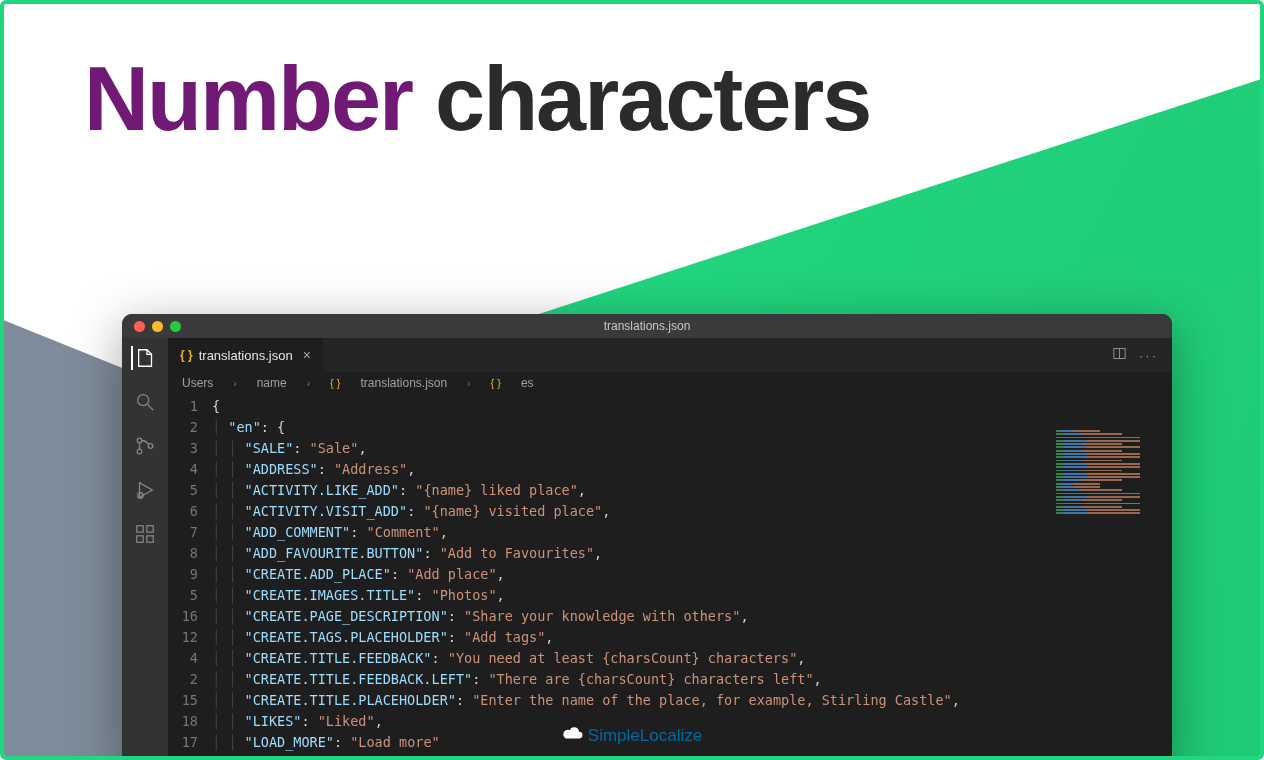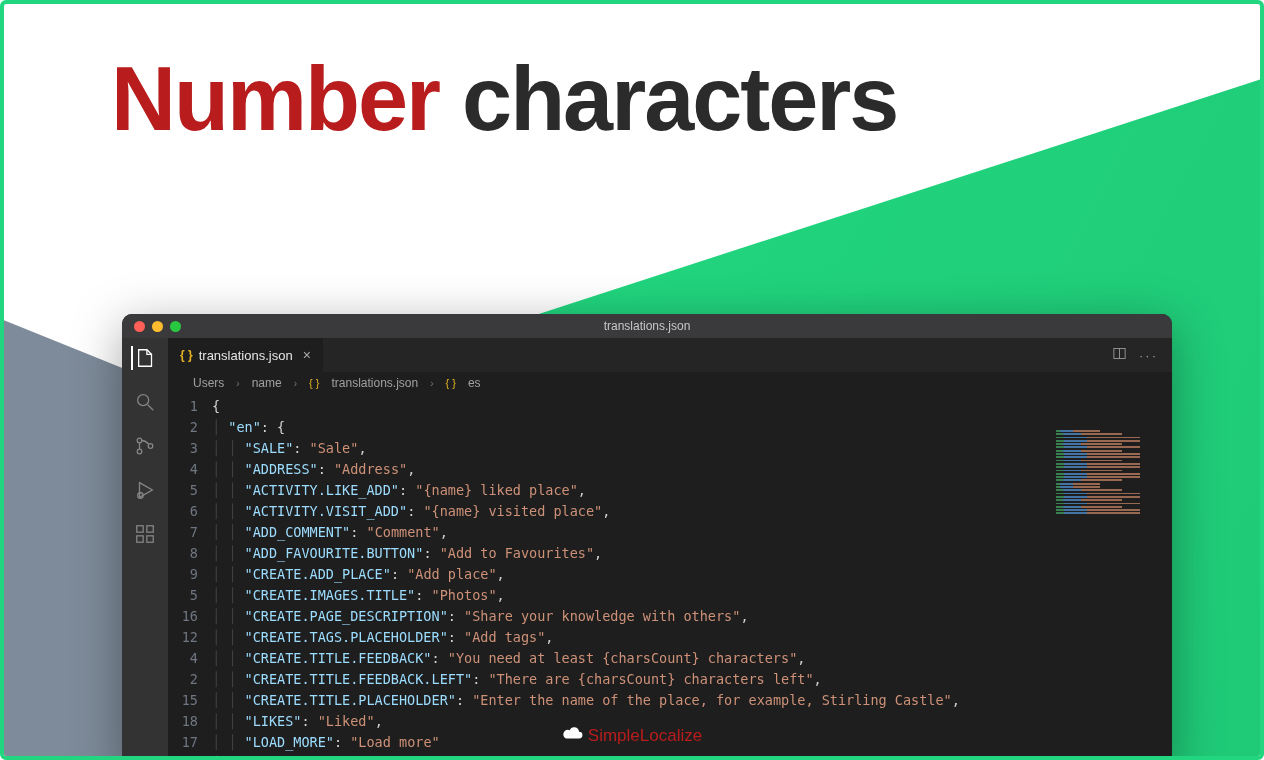--- a/index.html
+++ b/index.html
@@ -36,21 +36,21 @@
 .headline {
   position: relative;
   z-index: 2;
   padding: 48px 60px 0 80px;
   font-weight: 800;
   font-size: 90px;
   line-height: 1.06;
   letter-spacing: -2px;
   color: #2b2b2b;
 }
-.headline .accent { color: #b91c1c; margin-left: 27px; }
+.headline .accent { color: #701a75; }
 
 .editor-window {
   position: absolute;
   left: 118px;
   top: 310px;
   width: 1050px;
   height: 460px;
   background: #1e1e1e;
   border-radius: 10px 10px 0 0;
   box-shadow: 0 12px 50px rgba(0,0,0,.35);
@@ -139,22 +139,21 @@
   color: #9d9d9d;
 }
 .tab-actions svg { width: 15px; height: 15px; stroke: currentColor; fill: none; stroke-width: 1.4; }
 .breadcrumbs {
   padding: 4px 14px;
   font-size: 12px;
   color: #a0a0a0;
   background: #1e1e1e;
   display: flex;
   align-items: center;
-  gap: 12px;
-  margin-left: 11px;
+  gap: 20px;
 }
 .breadcrumbs .chev { color: #777; font-size: 10px; }
 .breadcrumbs .brace-icon { color: #e6b422; font-size: 11px; }
 
 .code-area {
   flex: 1;
   display: flex;
   font-family: "Menlo", "Consolas", monospace;
   font-size: 13.5px;
   line-height: 21px;
@@ -201,21 +200,21 @@
 
 .footer-brand {
   position: absolute;
   bottom: 10px;
   left: 50%;
   transform: translateX(-50%);
   z-index: 5;
   display: flex;
   align-items: center;
   gap: 4px;
-  color: #b91c1c;
+  color: #0369a1;
   font-size: 17px;
   font-weight: 500;
 }
 .footer-brand svg { width: 22px; height: 16px; fill: #fff; }
 </style>
 </head>
 <body>
 
 <div class="bg-shape-green"></div>
 <div class="bg-shape-grey"></div>

